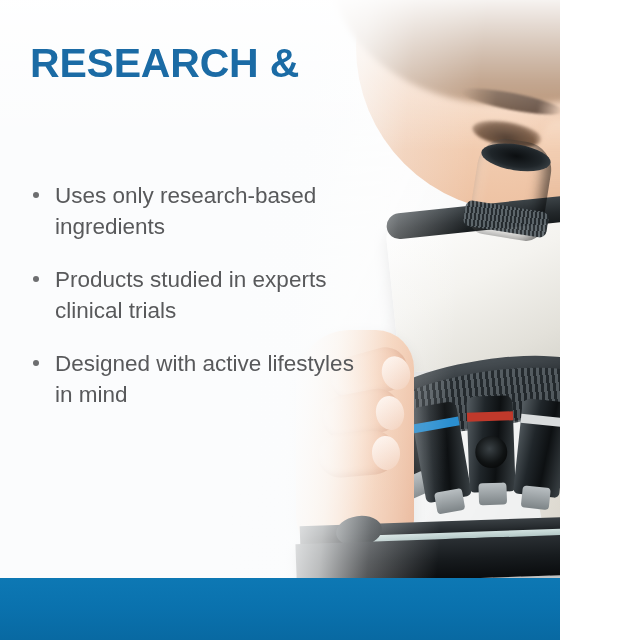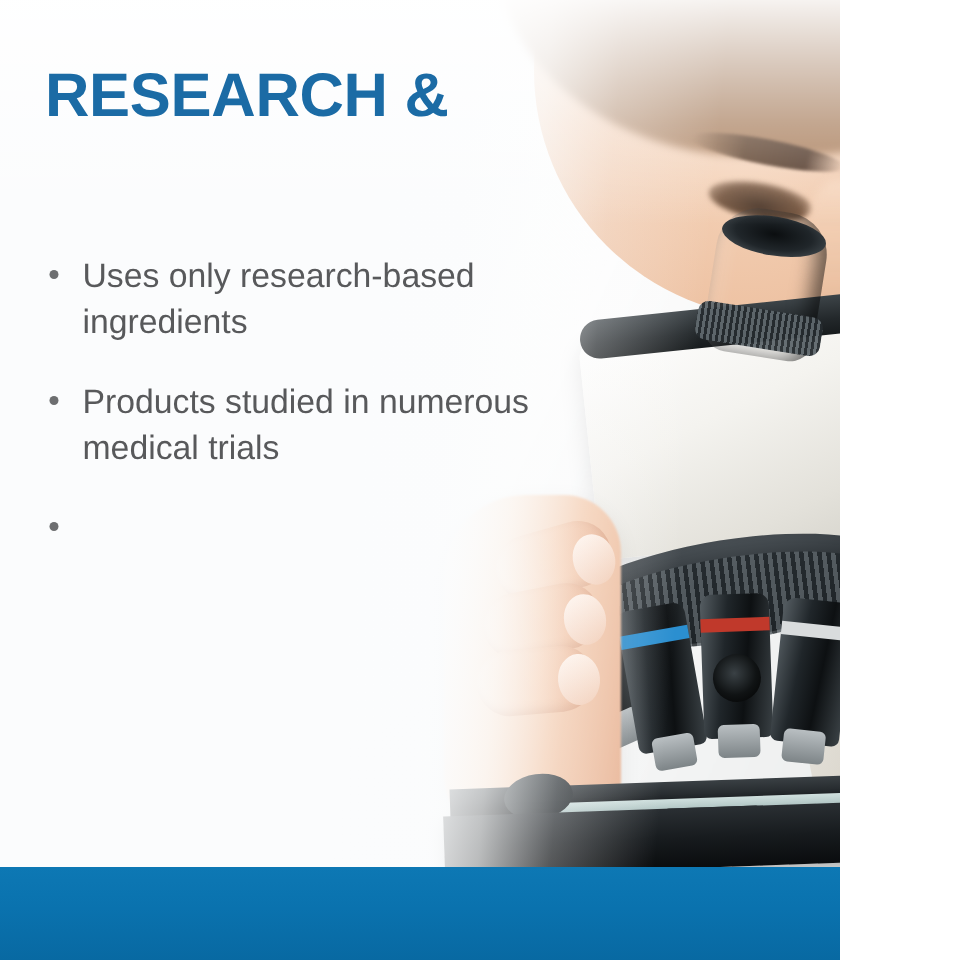--- a/index.html
+++ b/index.html
@@ -209,21 +209,21 @@
     pointer-events:none;
   }
 
   
   .content{position:absolute;left:0;top:0;width:400px;}
   .heading{
     position:absolute;left:30px;top:40px;width:330px;
     font-size:41px;line-height:47px;font-weight:bold;
     letter-spacing:-0.2px;color:#1b6ba5;
   }
-  .bullets{position:absolute;left:30px;top:168px;width:330px;list-style:none;margin:0;padding:0;}
+  .bullets{position:absolute;left:30px;top:180px;width:330px;list-style:none;margin:0;padding:0;}
   .bullets li{
     position:relative;padding-left:25px;margin-bottom:22px;
     font-size:22.5px;line-height:31px;color:#58595b;
   }
   .bullets li .dot{
     position:absolute;left:3px;top:12px;width:6px;height:6px;border-radius:50%;background:#6d6e70;
   }
 
   
   .bar{
@@ -306,24 +306,25 @@
       <span>RESEARCH &amp;</span><br>
     </div>
 
     <ul class="bullets">
       <li>
         <span class="dot"></span>
         <span>Uses only research-based ingredients</span>
       </li>
       <li>
         <span class="dot"></span>
-        <span>Products studied in numerous medical trials</span>
+        <span>Products studied in experts clinical trials</span>
       </li>
       <li>
         <span class="dot"></span>
+        <span>Designed with active lifestyles in mind</span>
       </li>
     </ul>
   </div>
 
   <div class="bar">
     
   </div>
 
 </div>
 

